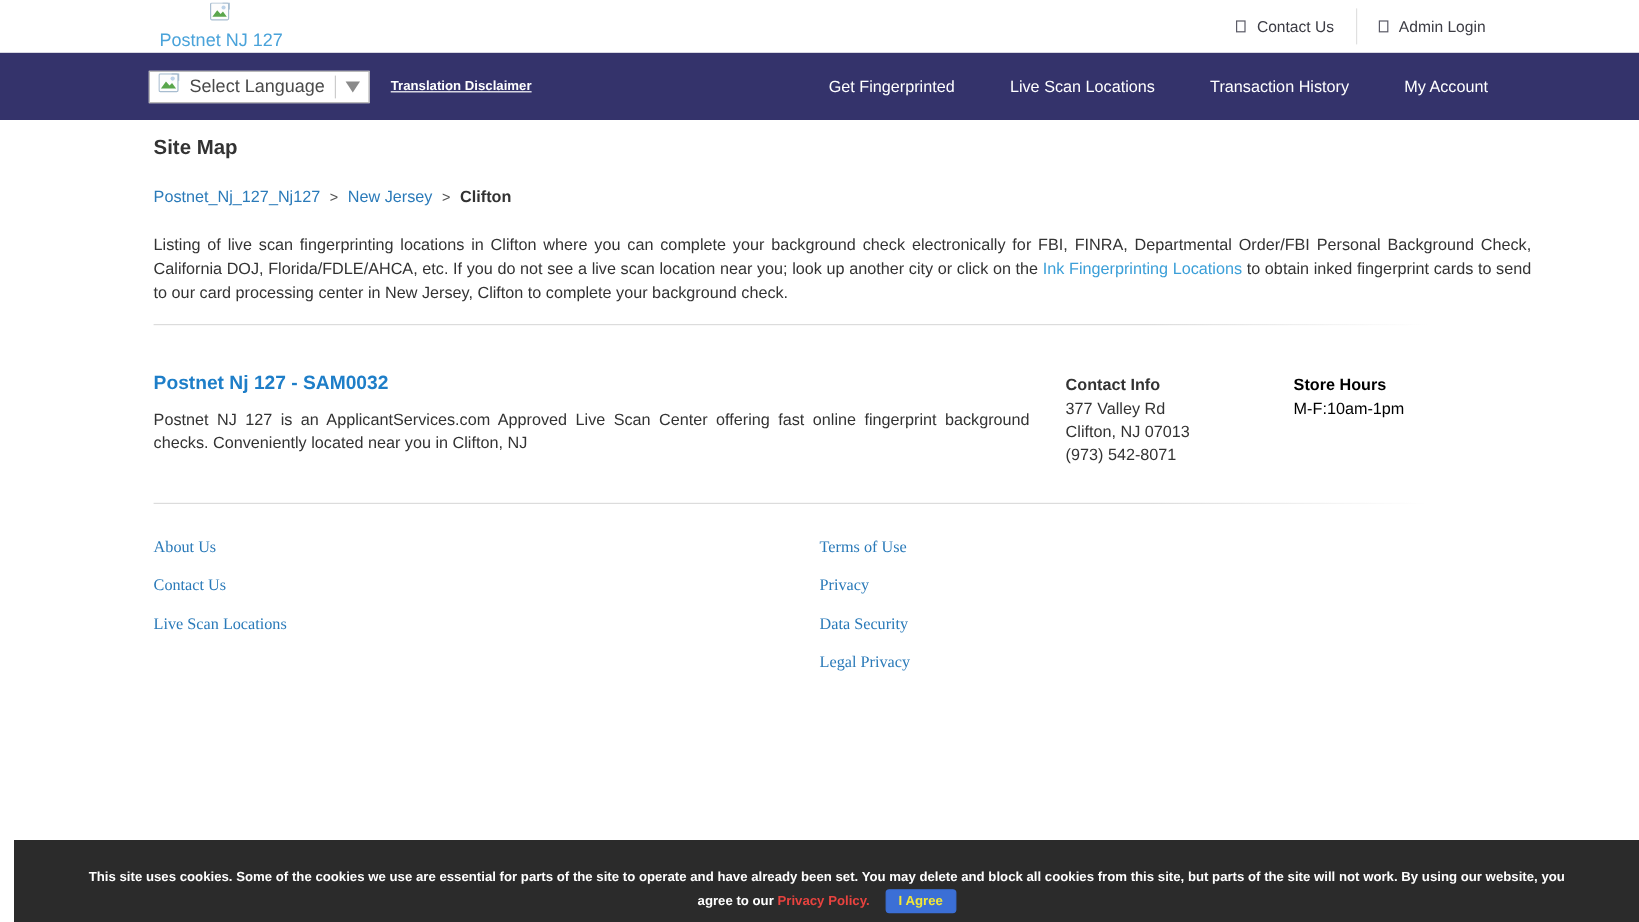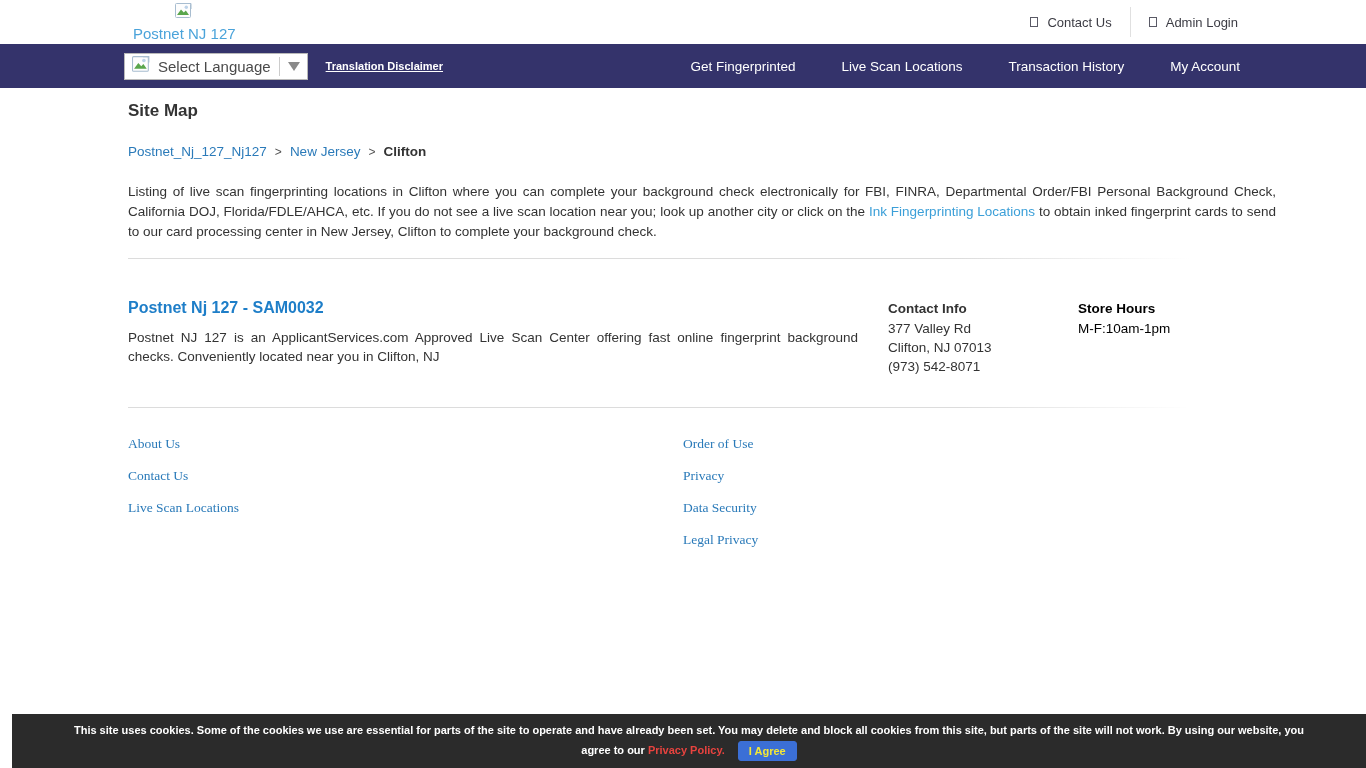--- a/index.html
+++ b/index.html
@@ -14,21 +14,21 @@
 
   
   .topbar { height: 44px; background: #fff; display: flex; align-items: center; }
   .logo { margin-left: 133px; display: flex; align-items: center; gap: 3px; font-size: 15px; color: #4aa3da; flex-direction: column; }
   .topbar-right { margin-left: auto; margin-right: 128px; display: flex; align-items: center; font-size: 13px; color: #3c3c44; }
   .topbar-item { display: flex; align-items: center; cursor: pointer; }
   .tofu { width: 8px; height: 10px; border: 1px solid #5a5a66; display: inline-block; margin-right: 9px; }
   .top-divider { width: 1px; height: 30px; background: #e0e0e0; margin: 0 18px; }
 
   
-  .navbar { height: 44px; background: #34336B; display: flex; align-items: center; }
+  .navbar { height: 56px; background: #34336B; display: flex; align-items: center; }
   .lang-widget { margin-left: 124px; background: #fff; border: 1px solid #b9b9b9; height: 27px; display: flex; align-items: center; padding: 0 7px; cursor: pointer; }
   .lang-text { font-size: 15px; color: #4a4a4a; margin: 0 8px 0 6px; }
   .lang-sep { width: 1px; height: 19px; background: #ccc; margin-right: 8px; }
   .lang-arrow { width: 0; height: 0; border-left: 6px solid transparent; border-right: 6px solid transparent; border-top: 9px solid #8a8a8a; }
   .translation { color: #fff; font-size: 11px; font-weight: bold; text-decoration: underline; margin-left: 18px; }
   .nav-links { margin-left: auto; margin-right: 126px; display: flex; gap: 46px; }
   .nav-links a { color: #fff; font-size: 13.5px; }
 
   
   .main { padding: 0 90px 0 128px; }
@@ -52,21 +52,21 @@
   .footer-links { display: flex; margin-top: 26px; font-size: 13.5px; }
   .fcol { display: flex; flex-direction: column; }
   .fcol a { color: #2a7ab9; line-height: 20px; margin-bottom: 12px; font-family: Liberation Serif, serif; }
   .fcol-1 { width: 555px; }
 
   
   .cookie {
     position: fixed; left: 12px; right: 0; bottom: 0;
     background: #2b2b2b; color: #fff;
     font-size: 11px; font-weight: bold; text-align: center;
-    padding: 6px 60px 7px; line-height: 20px; min-height: 42px;
+    padding: 21px 60px 7px; line-height: 20px; min-height: 42px;
   }
   .cookie .red { color: #e8433f; }
   .agree-btn {
     background: #3b6fd6; color: #f3e737; font-weight: bold; font-size: 11px;
     font-family: "Liberation Sans", sans-serif;
     border: 1px solid #3b6fd6; border-radius: 3px; padding: 3px 10px;
     margin-left: 10px; vertical-align: middle; cursor: pointer;
   }
   .bi-icon { display: inline-block; }
 </style>
@@ -155,21 +155,21 @@
 
   <div class="divider divider-2"></div>
 
   <div class="footer-links">
     <div class="fcol fcol-1">
       <a>About Us</a>
       <a>Contact Us</a>
       <a>Live Scan Locations</a>
     </div>
     <div class="fcol">
-      <a>Order of Use</a>
+      <a>Terms of Use</a>
       <a>Privacy</a>
       <a>Data Security</a>
       <a>Legal Privacy</a>
     </div>
   </div>
 </div>
 
 <div class="cookie">
   <span>This site uses cookies. Some of the cookies we use are essential for parts of the site to operate and have already been set. You may delete and block all cookies from this site, but parts of the site will not work. By using our website, you agree to our </span><a class="red">Privacy Policy.</a>
   <button class="agree-btn">I Agree</button>

